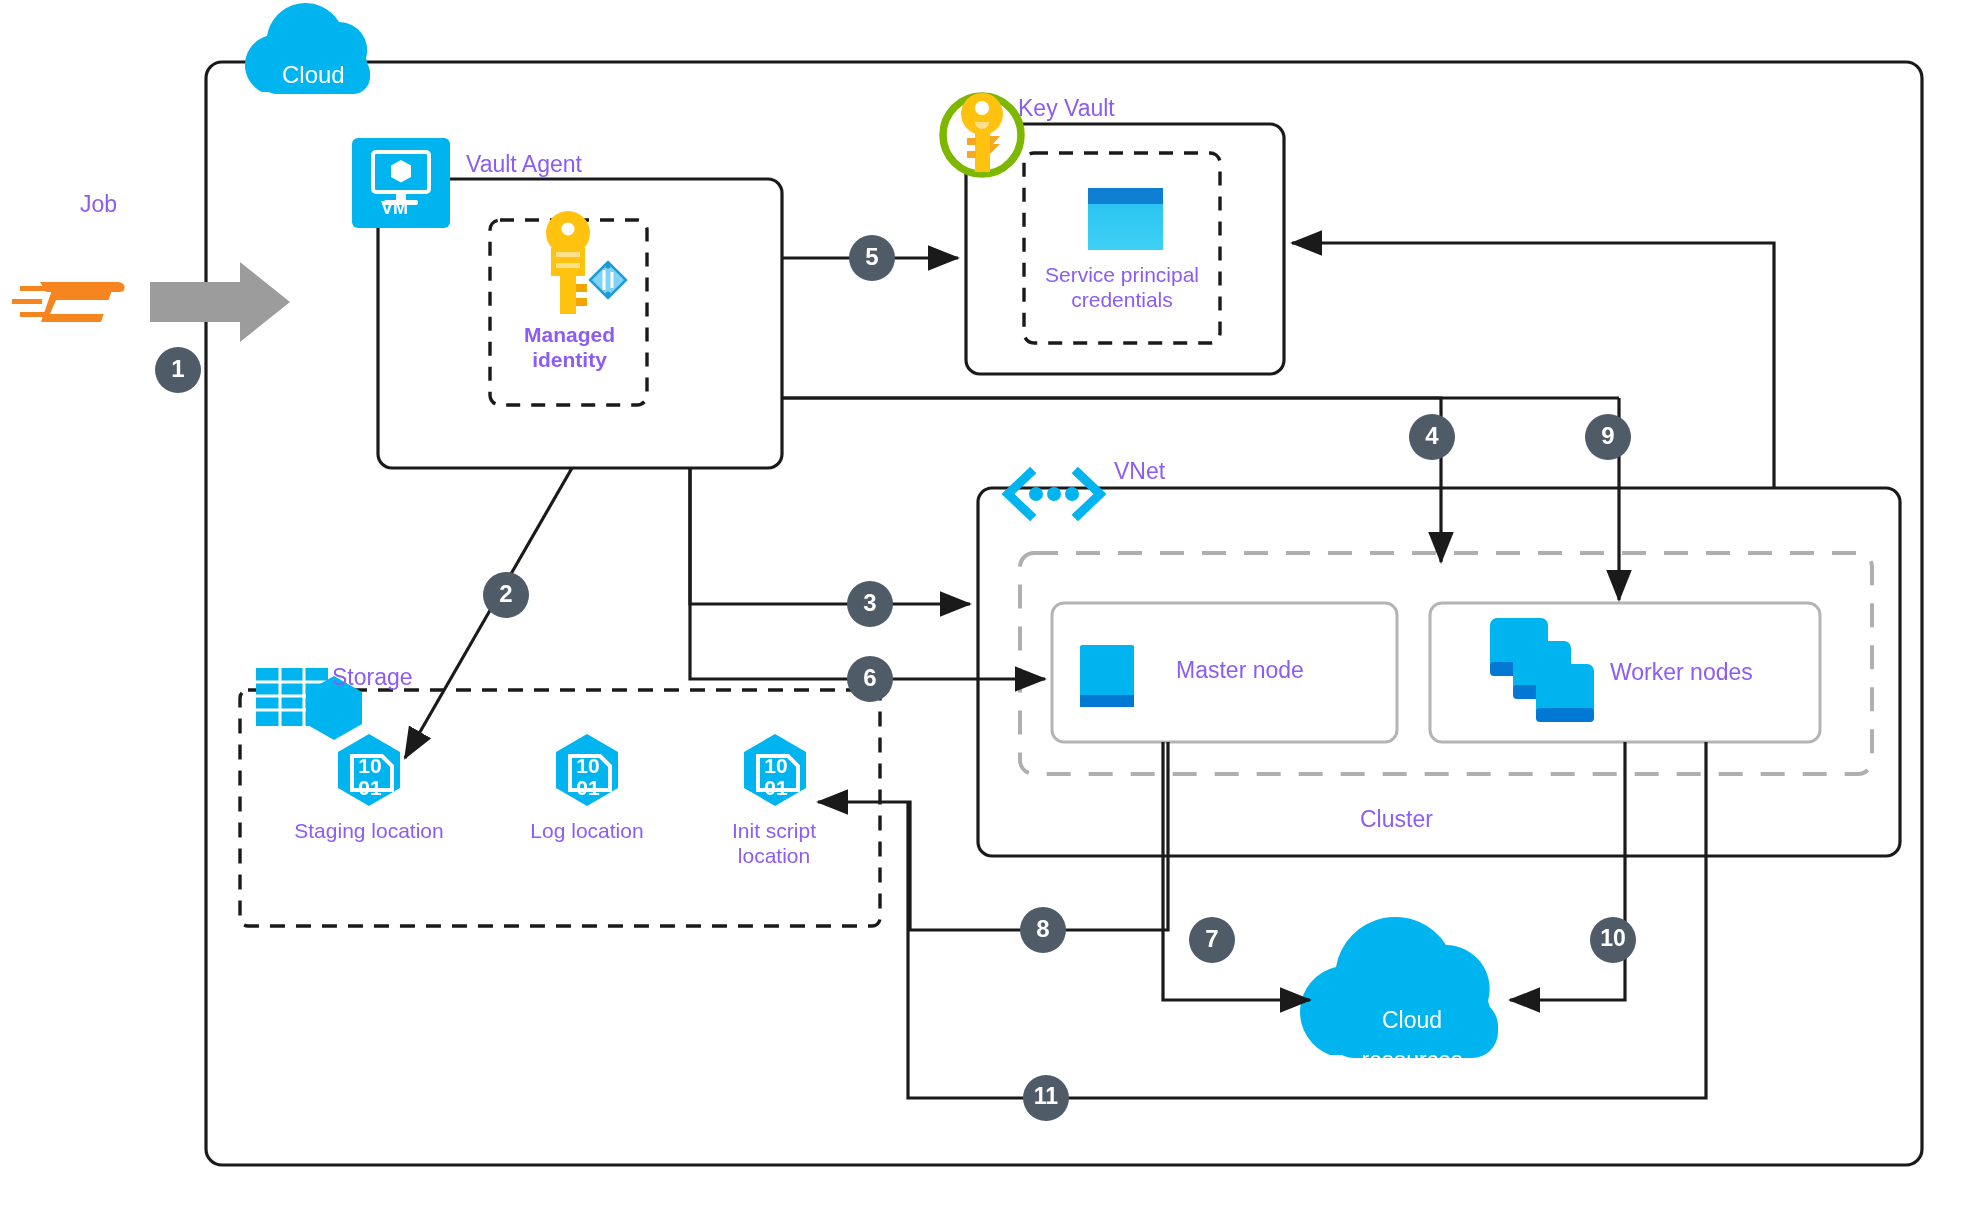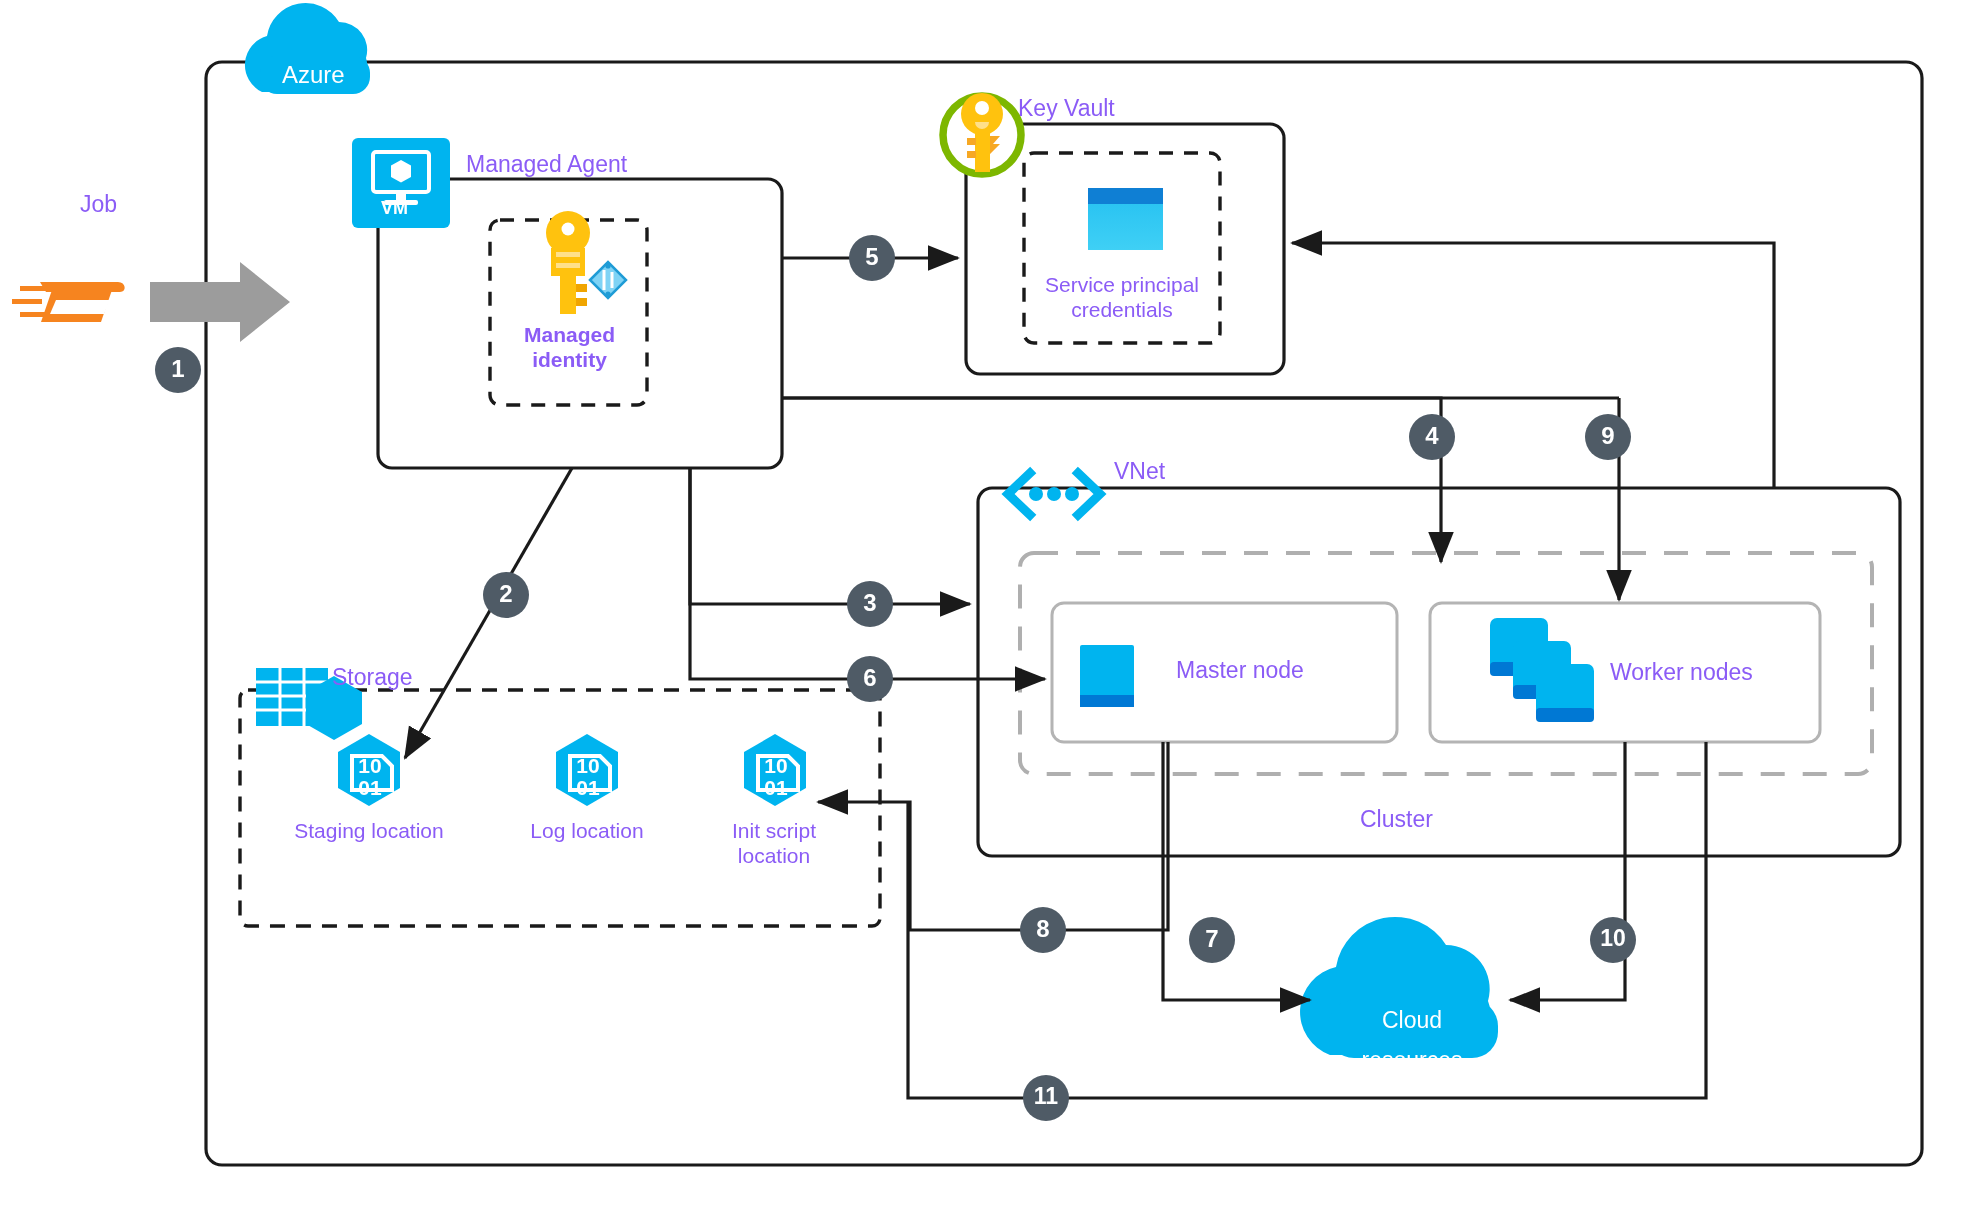--- a/index.html
+++ b/index.html
@@ -213,33 +213,33 @@
     <g>
       <path d="M262,92
                a30,30 0 0 1 5,-56
                a39,39 0 0 1 72,-14
                a28,28 0 0 1 27,36
                a26,26 0 0 1 -23,34 Z" fill="#00B4EF"></path>
       <rect x="260" y="56" width="110" height="38" rx="17" fill="#00B4EF"></rect>
     </g>
   </svg>
 
-  <div class="lbl white" style="left:282px;top:62px;font-size:24px;">Azure</div>
+  <div class="lbl white" style="left:282px;top:62px;font-size:24px;">Cloud</div>
 
   <div class="lbl" style="left:80px;top:192px;font-size:23px;">Job</div>
 
   <div class="lbl white" style="left:381px;top:196px;font-size:18px;font-weight:600;">VM</div>
 
-  <div class="lbl" style="left:466px;top:152px;font-size:23px;">Managed Agent</div>
+  <div class="lbl" style="left:466px;top:152px;font-size:23px;">Vault Agent</div>
 
   <div class="lbl ctr" style="left:512px;top:322px;width:115px;font-size:21px;font-weight:bold;">Managed identity</div>
 
   <div class="lbl" style="left:1018px;top:96px;font-size:23px;">Key Vault</div>
 
-  <div class="lbl ctr" style="left:1036px;top:272px;width:172px;font-size:21px;">Service principal credentials</div>
+  <div class="lbl ctr" style="left:1036px;top:262px;width:172px;font-size:21px;">Service principal credentials</div>
 
   <div class="lbl" style="left:332px;top:665px;font-size:23px;text-align:right;">Storage</div>
 
   <div class="lbl ctr" style="left:293px;top:818px;width:152px;font-size:21px;">Staging location</div>
   <div class="lbl ctr" style="left:511px;top:818px;width:152px;font-size:21px;">Log location</div>
   <div class="lbl ctr" style="left:704px;top:818px;width:140px;font-size:21px;">Init script location</div>
 
   <div class="lbl" style="left:1114px;top:459px;font-size:23px;">VNet</div>
 
   <div class="lbl" style="left:1176px;top:658px;font-size:23px;">Master node</div>

